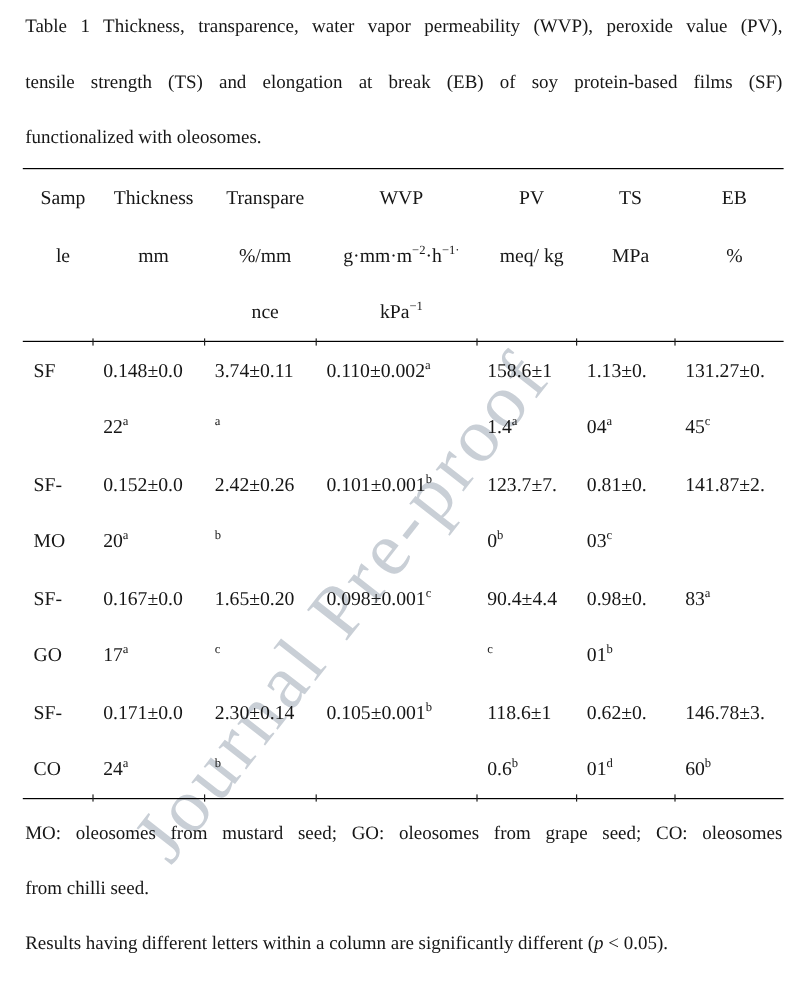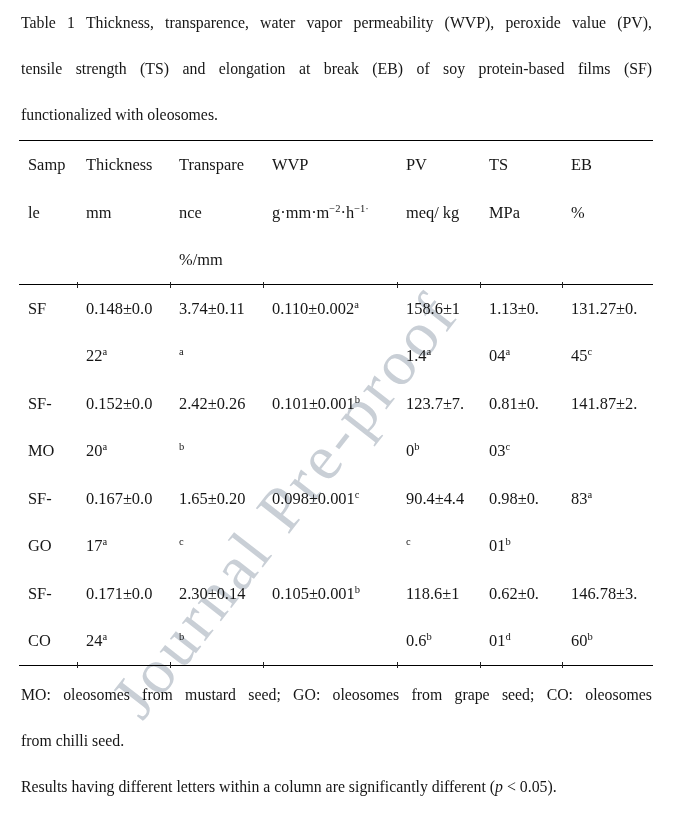--- a/index.html
+++ b/index.html
@@ -36,21 +36,21 @@
   
   .tbl {
     position: absolute; left: 19px; top: 140px; width: 634px;
     border-top: 1.5px solid #000;
     font-size: 16.4px;
   }
   .thead, .trow {
     display: grid;
     grid-template-columns: 58px 93px 93px 134px 83px 82px 91px;
   }
-  .thead { height: 142.5px; border-bottom: 1.5px solid #000; }
+  .thead { height: 142.5px; border-bottom: 1.5px solid #000; text-align: center; }
   .tbody { border-bottom: 1.5px solid #000; }
   .trow { height: 95px; }
   .cell { overflow: visible; }
   .line {
     height: 47.5px; line-height: 47.5px;
     padding-left: 9px;
     white-space: nowrap;
   }
   sup {
     font-size: 10.5px;
@@ -92,26 +92,27 @@
           <div class="line">le</div>
           <div class="line"></div>
         </div>
         <div class="cell">
           <div class="line">Thickness</div>
           <div class="line">mm</div>
           <div class="line"></div>
         </div>
         <div class="cell">
           <div class="line">Transpare</div>
+          <div class="line">%/mm</div>
           <div class="line">nce</div>
-          <div class="line">%/mm</div>
         </div>
         <div class="cell">
           <div class="line">WVP</div>
           <div class="line"><span>g·mm·m</span><sup>−2</sup><span>·h</span><sup>−1·</sup></div>
+          <div class="line"><span>kPa</span><sup>−1</sup></div>
         </div>
         <div class="cell">
           <div class="line">PV</div>
           <div class="line">meq/ kg</div>
           <div class="line"></div>
         </div>
         <div class="cell">
           <div class="line">TS</div>
           <div class="line">MPa</div>
           <div class="line"></div>

